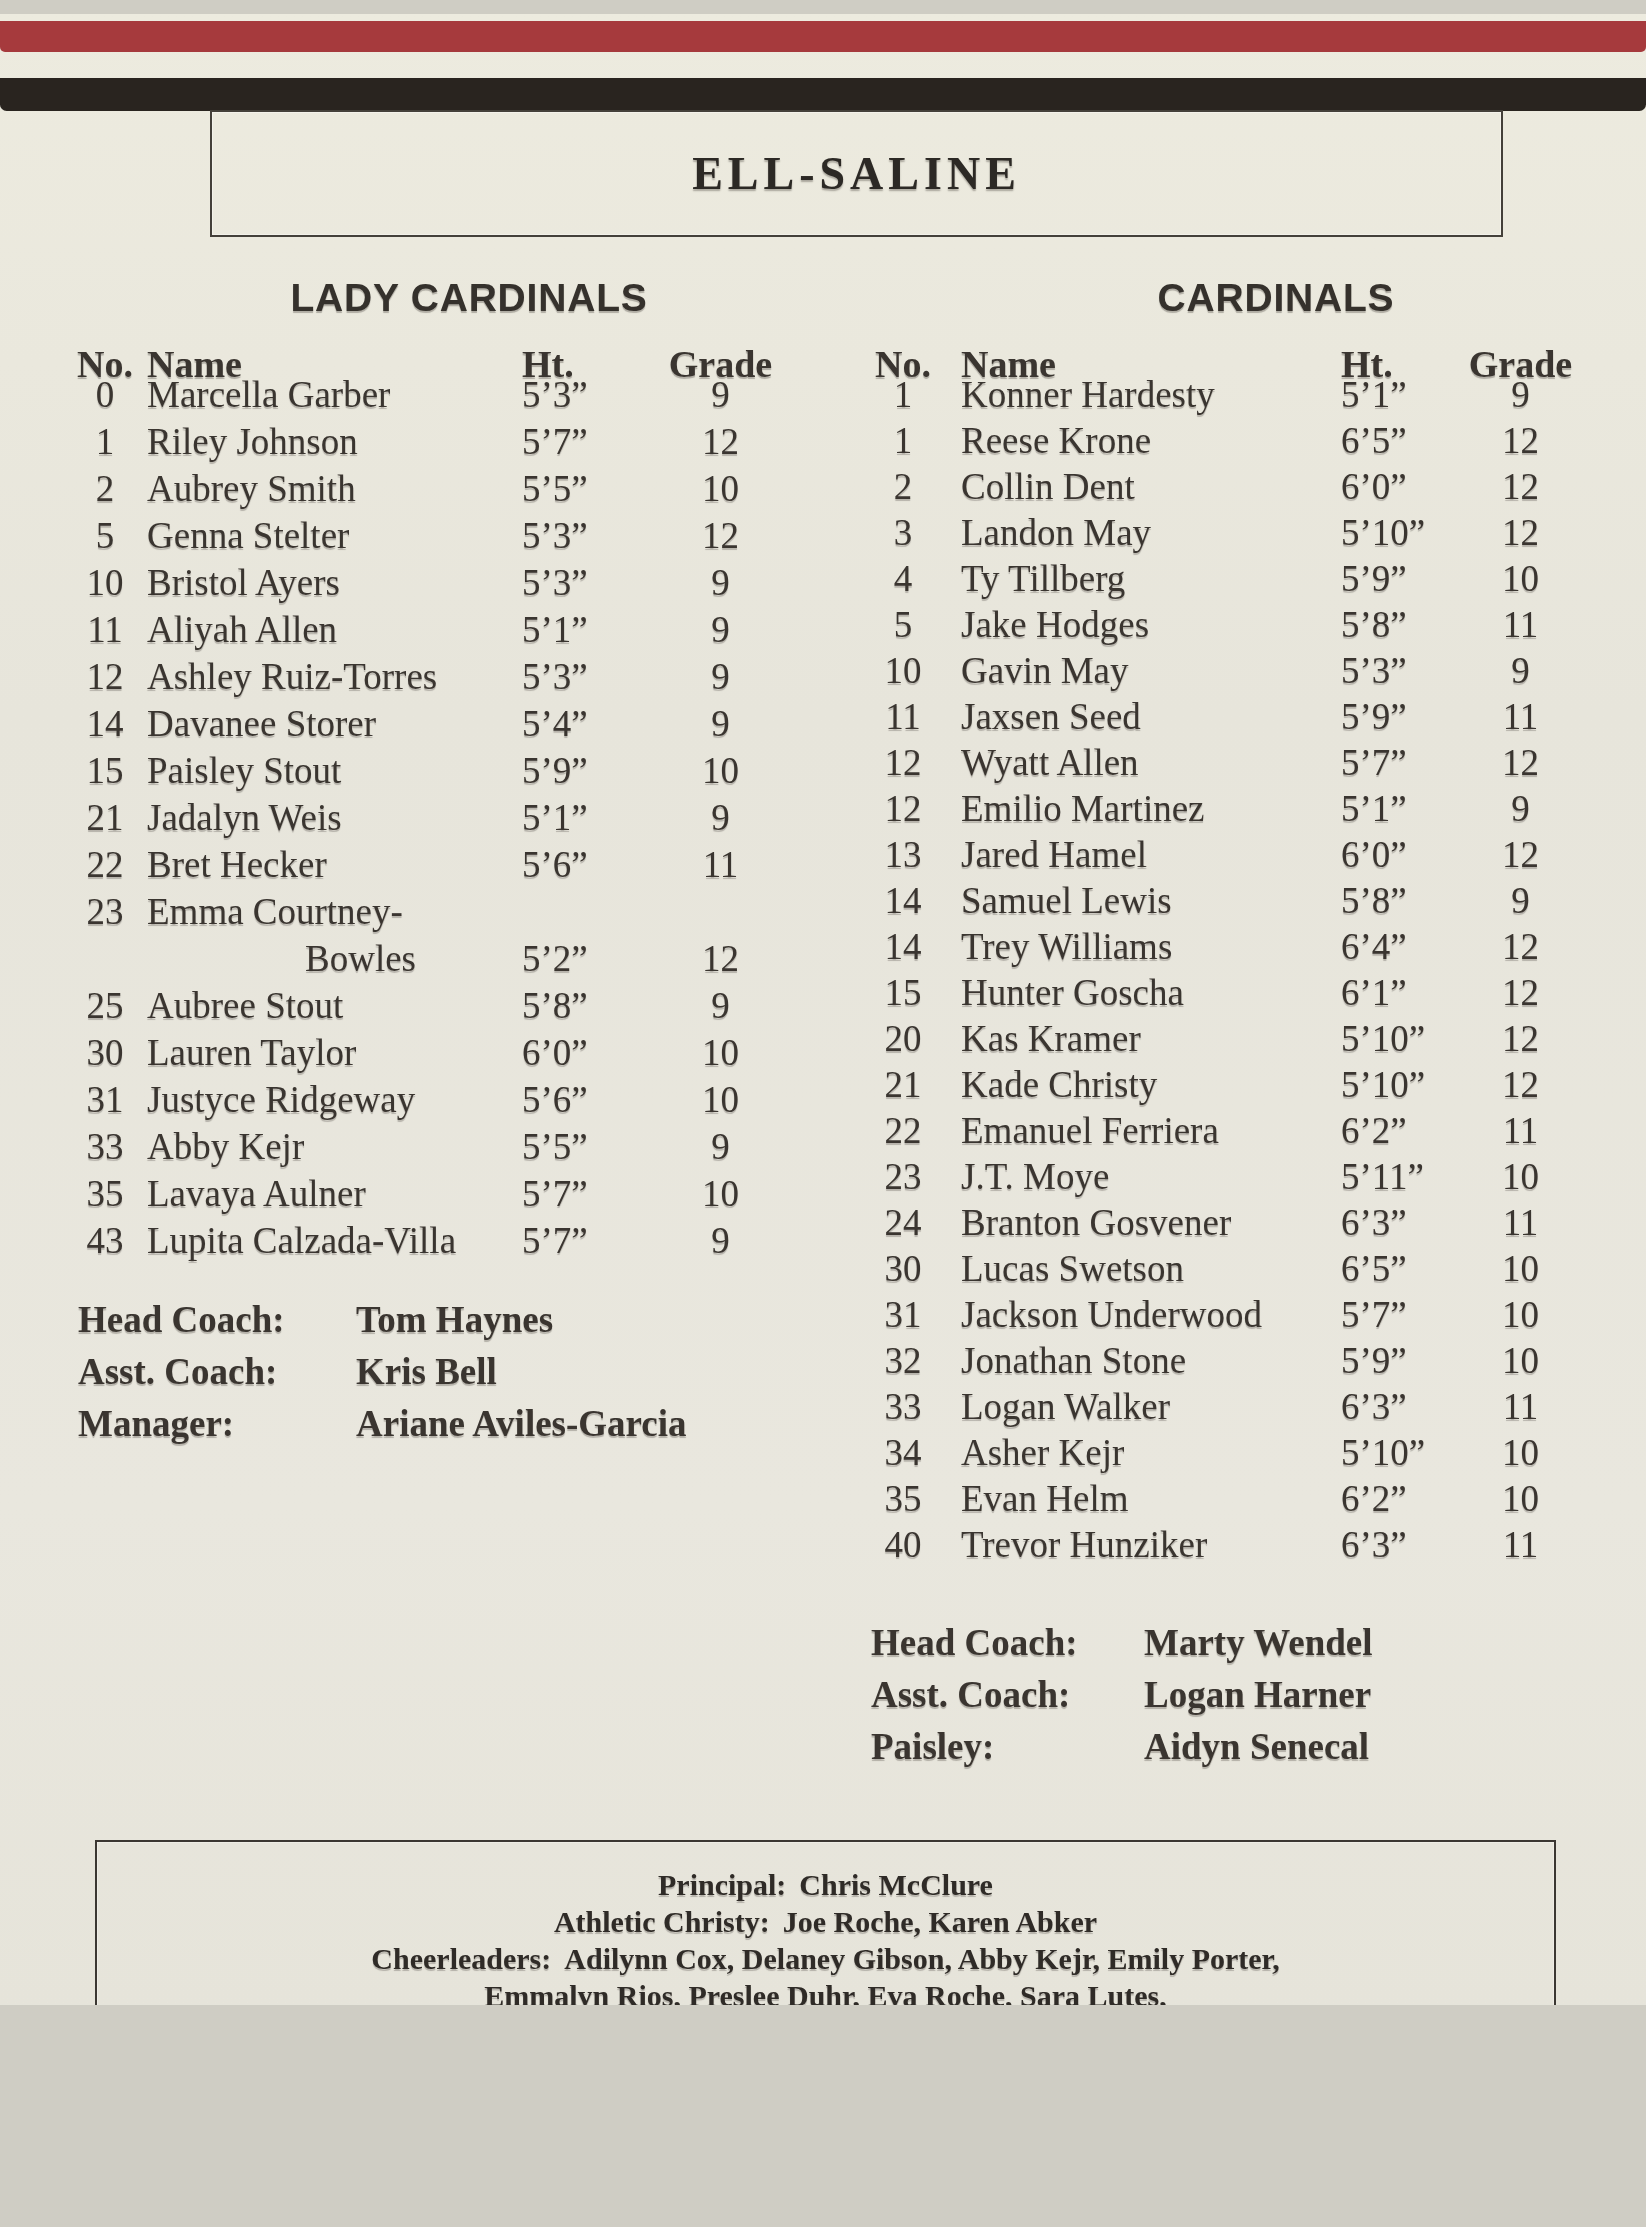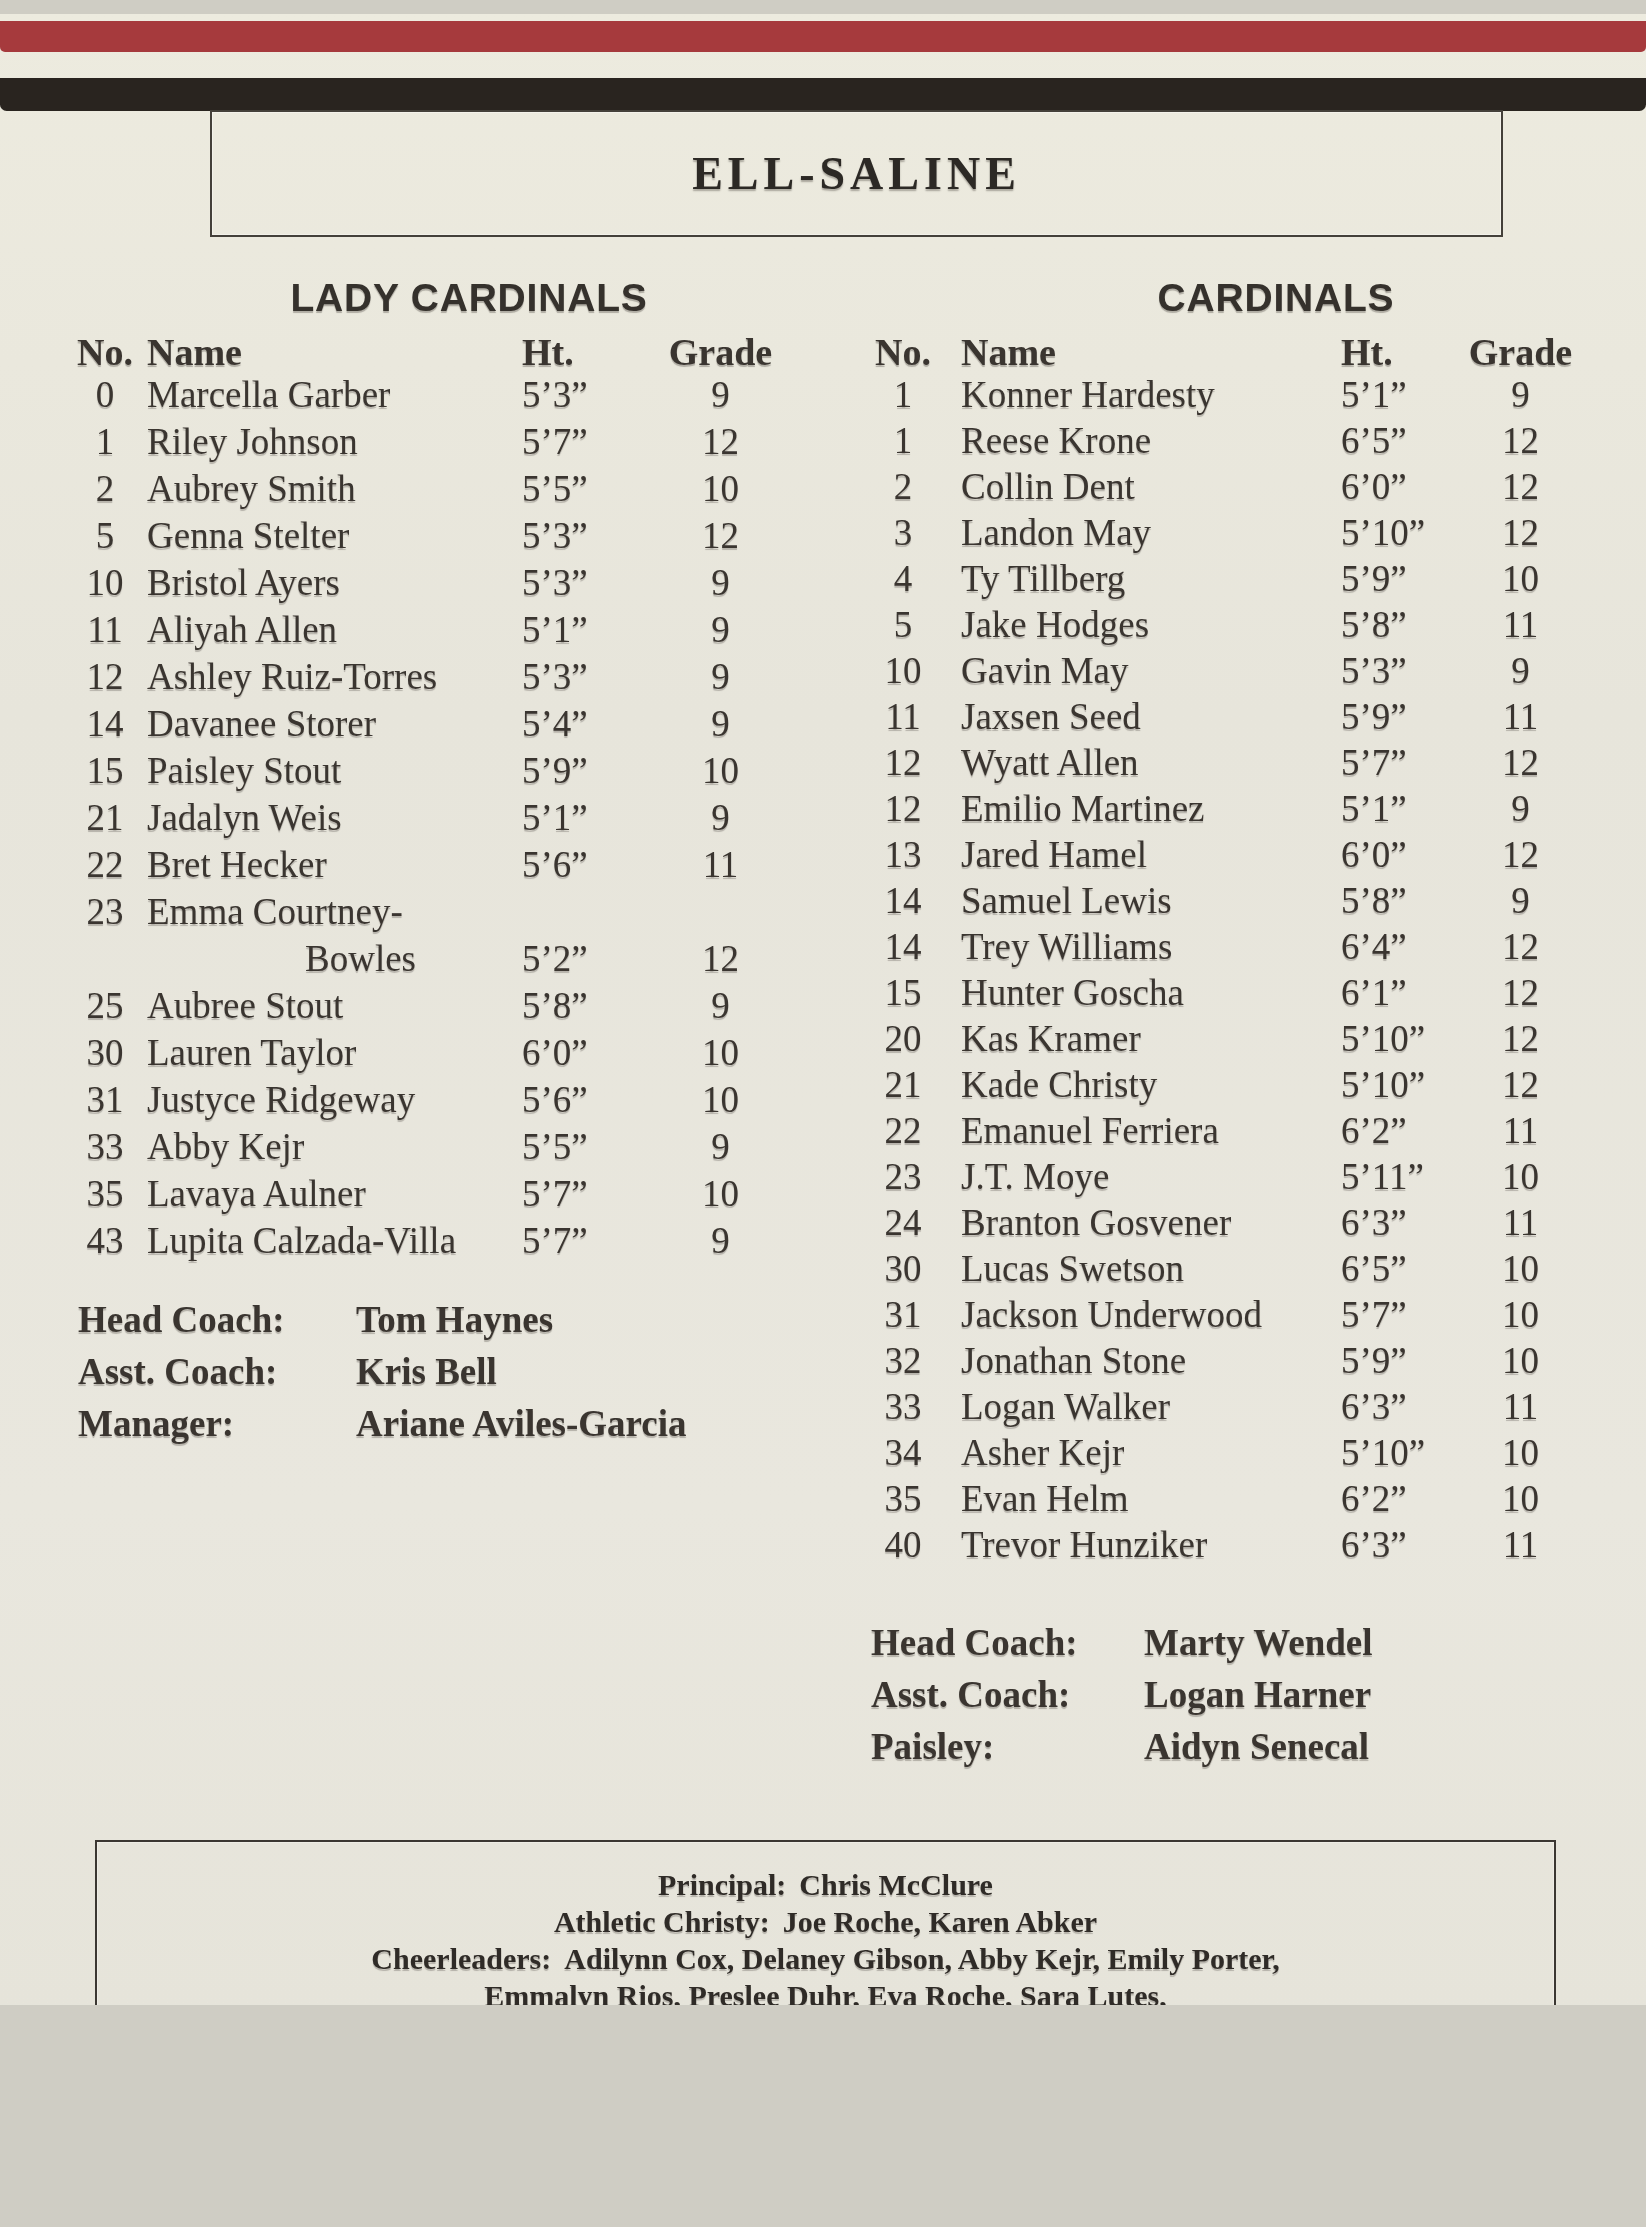--- a/index.html
+++ b/index.html
@@ -32,21 +32,21 @@
   .team-heading{
     position:absolute;top:262px;margin:0;text-align:center;
     font-family:"Liberation Sans", sans-serif;font-size:39px;font-weight:bold;
     letter-spacing:0.8px;color:#35312c;
     text-shadow:0 1.6px 0.8px rgba(70,64,58,.35);
   }
   .team-heading.lh{left:115px;width:708px;}
   .team-heading.rh{left:922px;width:708px;}
   .thead,.rows,.staff{position:absolute;left:0;width:100%;}
   .thead{top:316px;height:46px;font-weight:bold;font-size:38px;}
-  .thead span{position:absolute;top:0;white-space:nowrap;text-shadow:0 1.6px 0.8px rgba(70,64,58,.35);}
+  .thead span{position:absolute;top:12px;white-space:nowrap;text-shadow:0 1.6px 0.8px rgba(70,64,58,.35);}
   .rows{top:359px;}
   .prow{position:relative;}
   .roster-left .prow{height:47px;}
   .roster-right .prow{height:46px;}
   .prow span{
     position:absolute;top:0;white-space:nowrap;font-size:37px;
     text-shadow:0 1.6px 0.8px rgba(70,64,58,.3);
   }
   
   .roster-left .c-no{left:72px;width:66px;text-align:center;}

